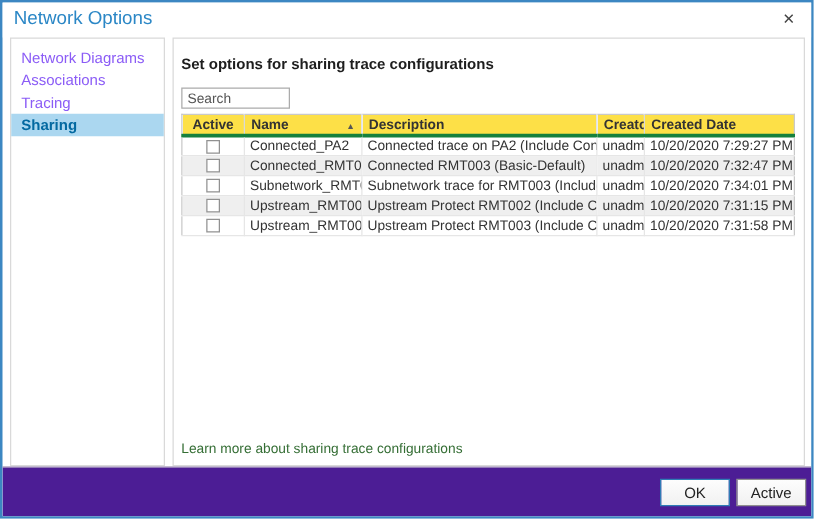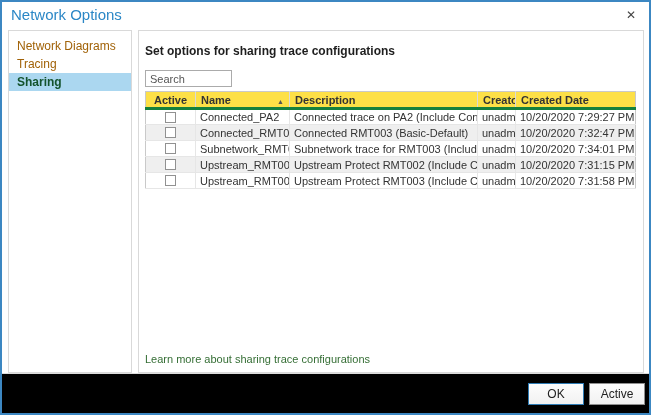--- a/index.html
+++ b/index.html
@@ -15,24 +15,24 @@
   }
   .titlebar .close {
     position:absolute; right:13px; top:6px; font-size:12px; color:#444; cursor:default; line-height:14px;
   }
   
   .sidebar {
     position:absolute; left:6px; top:28px; width:124px; height:343px;
     border:1px solid #d9d9d9; background:#fff; padding-top:6px;
   }
   .side-item {
-    height:18px; line-height:18px; padding-left:8px; font-size:12px; color:#a16207;
+    height:18px; line-height:18px; padding-left:8px; font-size:12px; color:#8b5cf6;
     white-space:nowrap; cursor:default;
   }
-  .side-item.selected { background:#abd7f0; font-weight:bold; color:#14532d; }
+  .side-item.selected { background:#abd7f0; font-weight:bold; color:#0369a1; }
   
   .main {
     position:absolute; left:136px; top:28px; width:506px; height:343px;
     border:1px solid #d9d9d9; background:#fff;padding-left:14px;
   }
   .main .heading {
     position:absolute; left:6px; top:13px; font-size:12px; font-weight:bold; color:#1e1e1e;
   }
   .search-box {
     position:absolute; left:6px; top:39px; width:87px; height:17px;
@@ -61,21 +61,21 @@
   .cb {
     width:11px; height:11px; border:1px solid #919191; background:#fff; margin:0 auto;
   }
   .learn-link {
     position:absolute; left:6px; bottom:7px; font-size:11px; color:#356e35; cursor:pointer;
     white-space:nowrap;
   }
   
   .footer {
     position:absolute; left:0; right:0; bottom:0; height:40px;
-    background:#000000; border-top:1px solid #dcdcdc;
+    background:#4c1d95; border-top:1px solid #dcdcdc;
     display:flex; justify-content:flex-end; align-items:center; gap:5px; padding-right:4px;
   }
   .btn {
     width:56px; height:22px; font-size:12px; color:#222;
     background:linear-gradient(#fdfdfd,#f1f1f1);
     font-family:"Liberation Sans", sans-serif; cursor:default;
   }
   .btn.ok { border:1px solid #2f7cb5; }
   .btn.cancel { border:1px solid #8f8f8f; }
 </style>
@@ -84,20 +84,21 @@
 
 <div class="dialog">
 
   <div class="titlebar">
     <div class="title">Network Options</div>
     <div class="close">✕</div>
   </div>
 
   <div class="sidebar">
     <div class="side-item">Network Diagrams</div>
+    <div class="side-item">Associations</div>
     <div class="side-item">Tracing</div>
     <div class="side-item selected">Sharing</div>
   </div>
 
   <div class="main">
     <div class="heading">Set options for sharing trace configurations</div>
 
     <input class="search-box" type="text" placeholder="Search" style="">
 
     <div class="grid-wrap">

